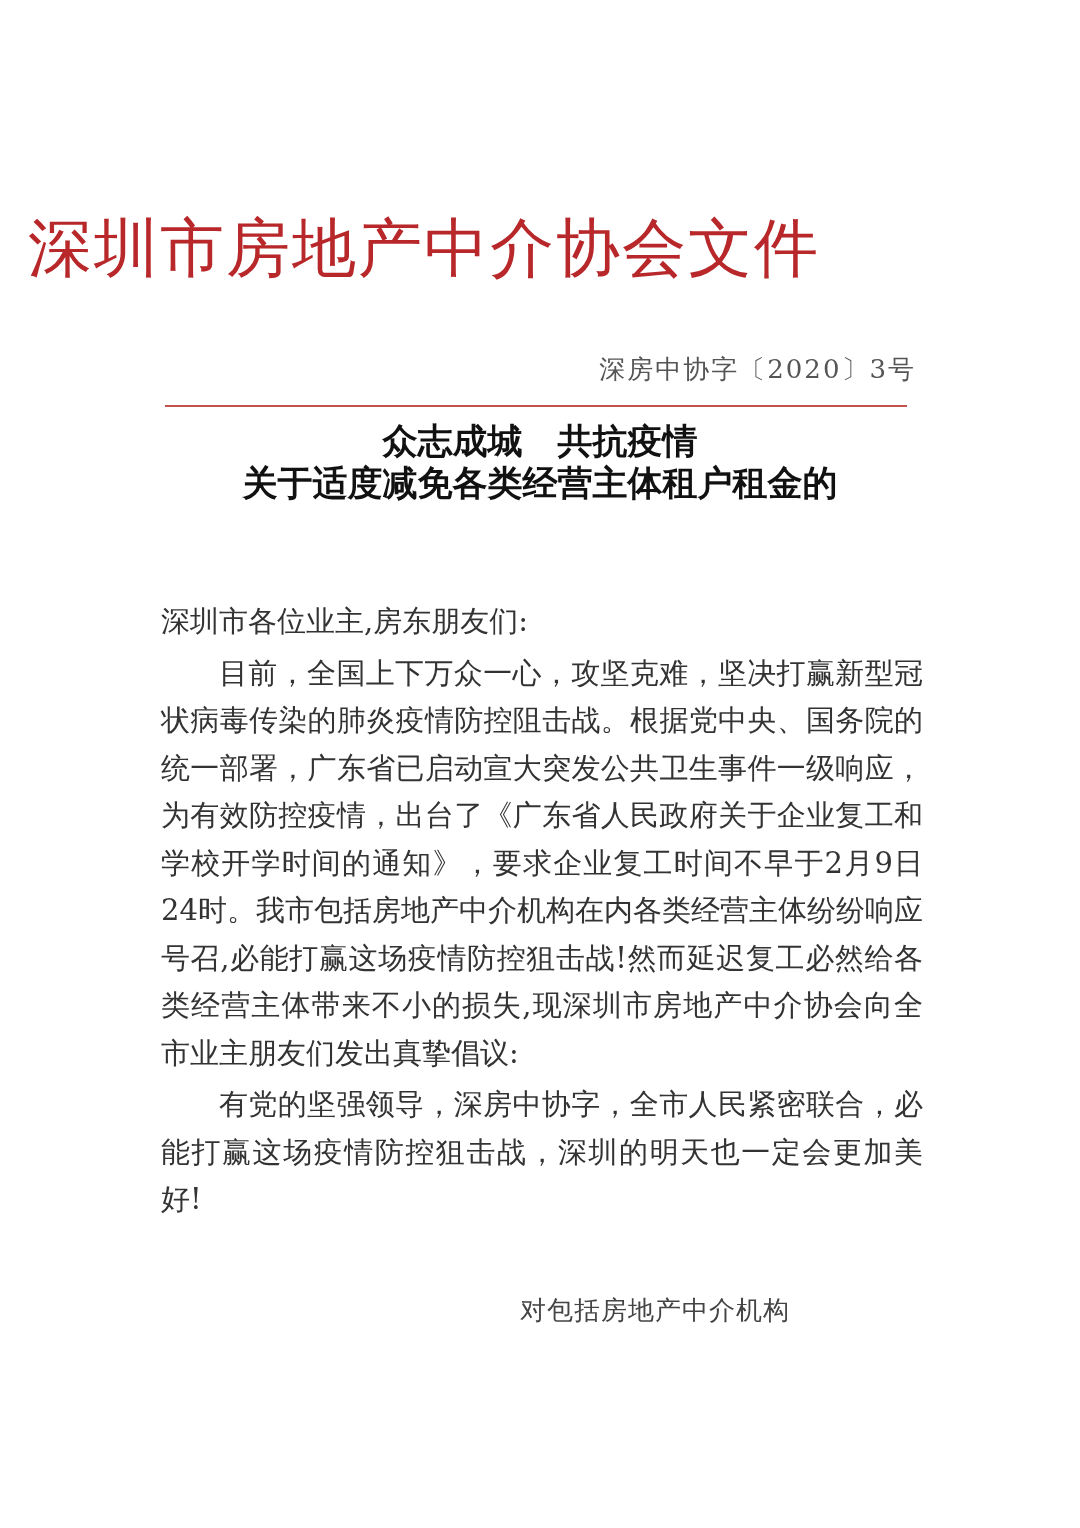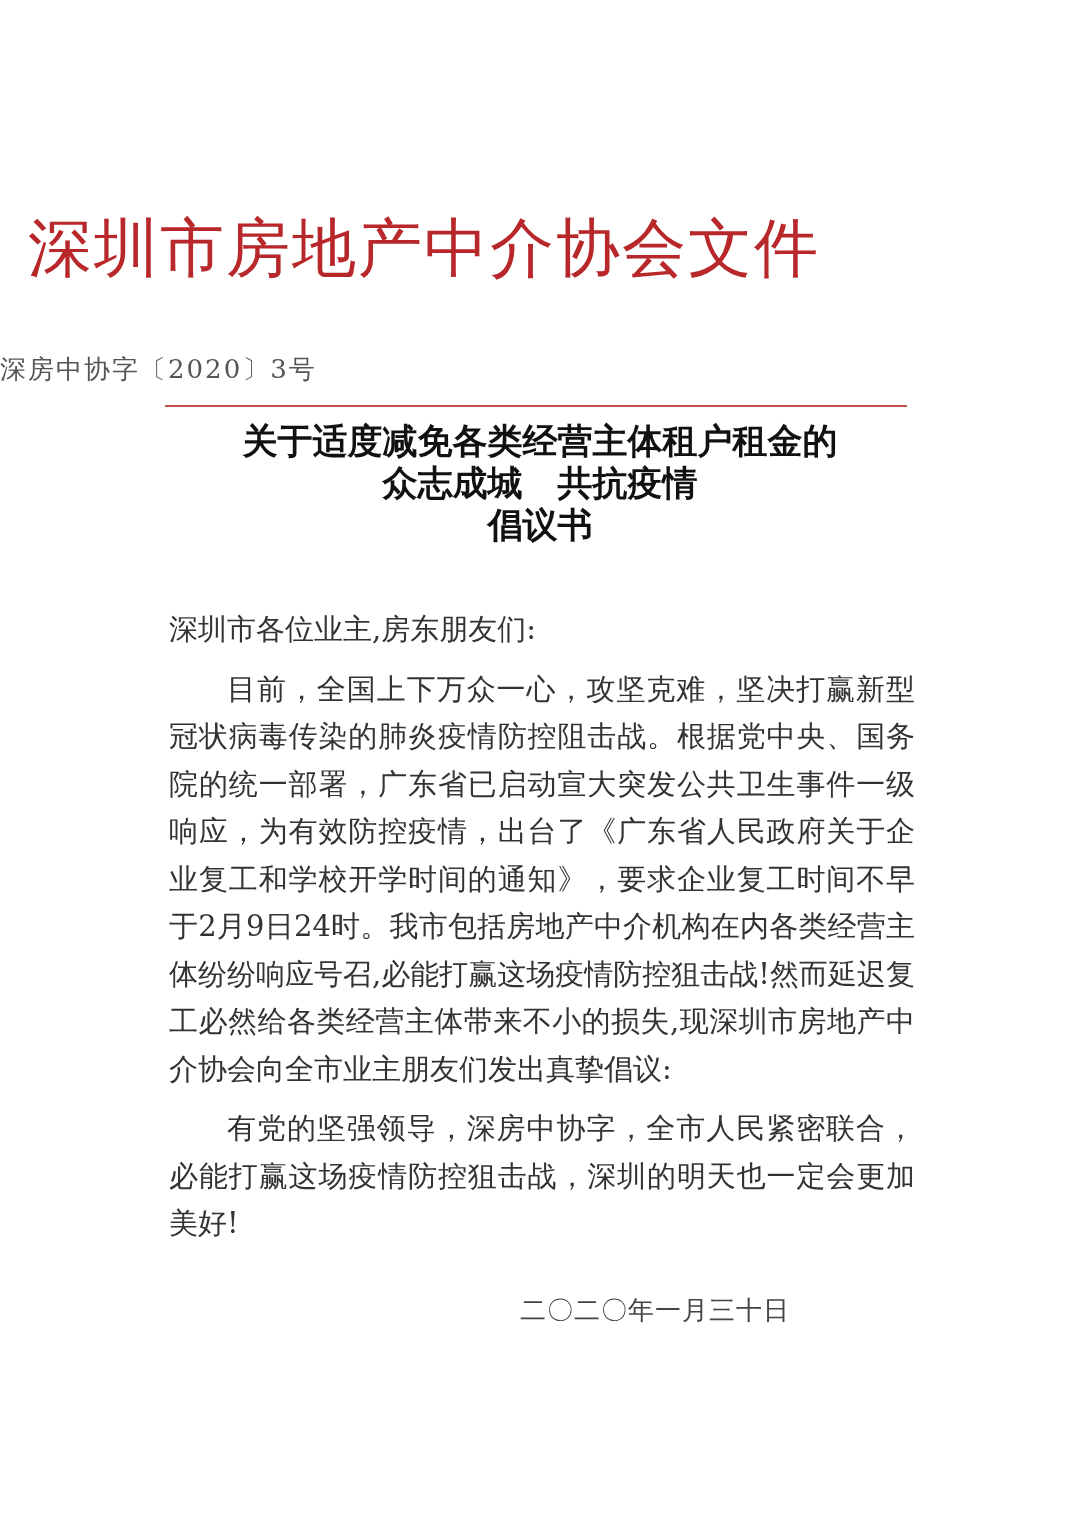--- a/index.html
+++ b/index.html
@@ -6,55 +6,54 @@
   body {
     width: 1080px; height: 1528px; background: #ffffff; position: relative; overflow: hidden;
     font-family: "DejaVu Serif", "Liberation Serif", serif; color: #2a2a2a;
   }
   .header-title {
     position: absolute; left: 0; top: 208px; width: 1080px; 
     font-family: "DejaVu Serif", serif; font-size: 64px; letter-spacing: 2px;
     color: #b8282a; line-height: 80px; padding-left: 28px;
   }
   .doc-number {
-    position: absolute; left: 0; top: 352px; width: 916px; text-align: left;
+    position: absolute; left: 0; top: 352px; width: 916px; text-align: right;
     font-size: 26px; color: #555; letter-spacing: 2px;
   }
   .divider {
     position: absolute; left: 165px; top: 405px; width: 742px; height: 2px; background: #c2524e;
   }
   .title-block {
     position: absolute; left: 0; top: 420px; width: 1080px; text-align: center;
     font-family: "DejaVu Sans", sans-serif; font-weight: bold; font-size: 35px; color: #111; line-height: 42px;
   }
   .title-block div { white-space: pre; }
   .body-text {
     position: absolute; left: 157px; top: 594px; width: 770px;
     font-size: 29px; line-height: 47.5px; color: #333; text-align: justify;
   }
-  .body-text p { margin: 12px; }
+  .body-text p { margin: 4px; }
   .indent { text-indent: 58px; }
   .signature {
     position: absolute; left: 520px; top: 1288px; font-size: 26px; line-height: 44px; color: #444; letter-spacing: 1px;
   }
 </style>
 </head>
 <body>
 
 <div class="header-title">深圳市房地产中介协会文件</div>
 <div class="doc-number">深房中协字〔2020〕3号</div>
 <div class="divider"></div>
 
 <div class="title-block">
+  <div>众志成城　共抗疫情</div>
   <div>关于适度减免各类经营主体租户租金的</div>
-  <div>众志成城　共抗疫情</div>
-  <div>倡议书</div>
 </div>
 
 <div class="body-text">
   <p>深圳市各位业主,房东朋友们:</p>
   <p class="indent">目前，全国上下万众一心，攻坚克难，坚决打赢新型冠状病毒传染的肺炎疫情防控阻击战。根据党中央、国务院的统一部署，广东省已启动宣大突发公共卫生事件一级响应，为有效防控疫情，出台了《广东省人民政府关于企业复工和学校开学时间的通知》，要求企业复工时间不早于2月9日24时。我市包括房地产中介机构在内各类经营主体纷纷响应号召,必能打赢这场疫情防控狙击战!然而延迟复工必然给各类经营主体带来不小的损失,现深圳市房地产中介协会向全市业主朋友们发出真挚倡议:</p>
   <p class="indent">有党的坚强领导，深房中协字，全市人民紧密联合，必能打赢这场疫情防控狙击战，深圳的明天也一定会更加美好!</p>
 </div>
 
 <div class="signature">
-  <div>二〇二〇年一月三十日</div>
+  <div>对包括房地产中介机构</div>
 </div>
 
 </body></html>

